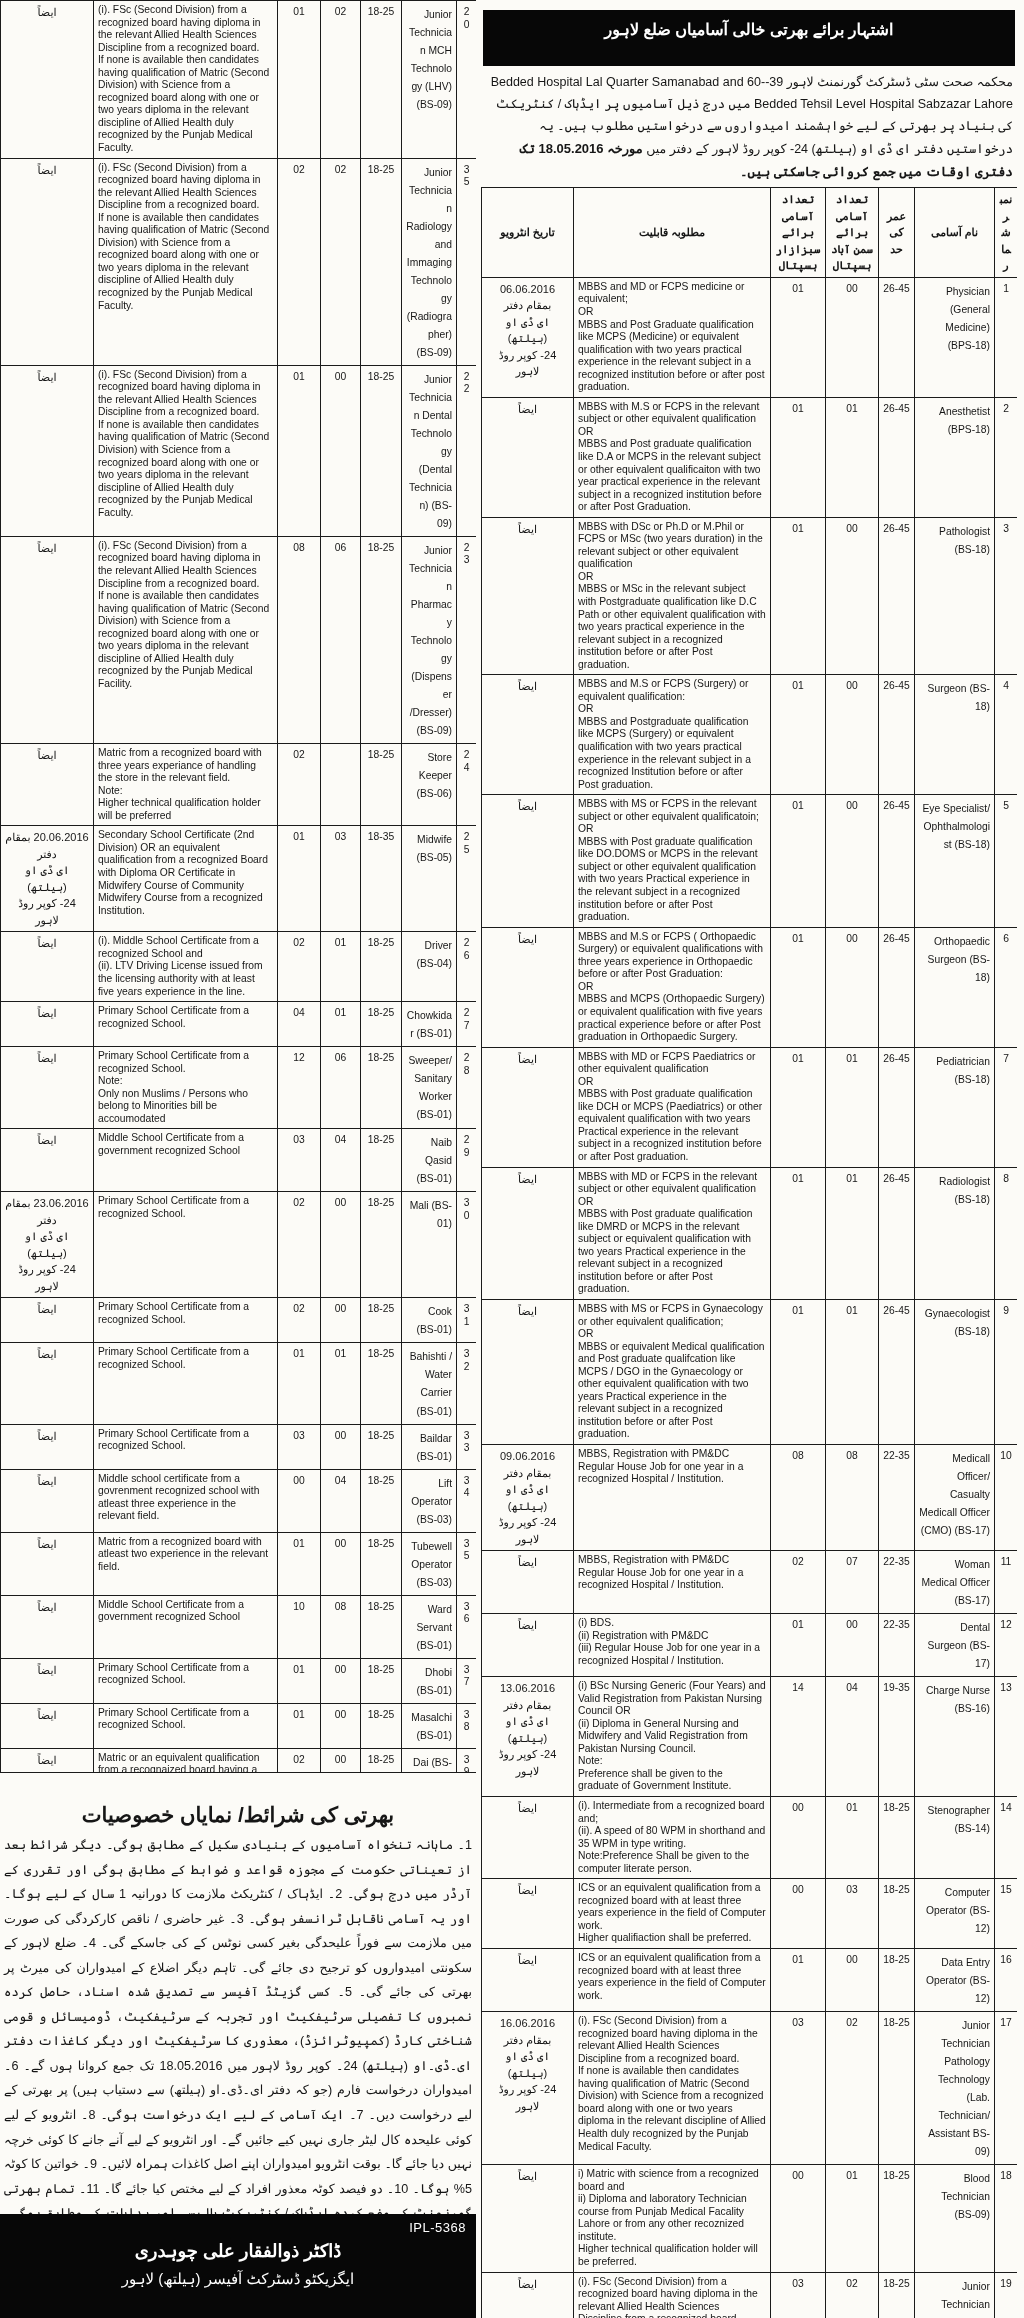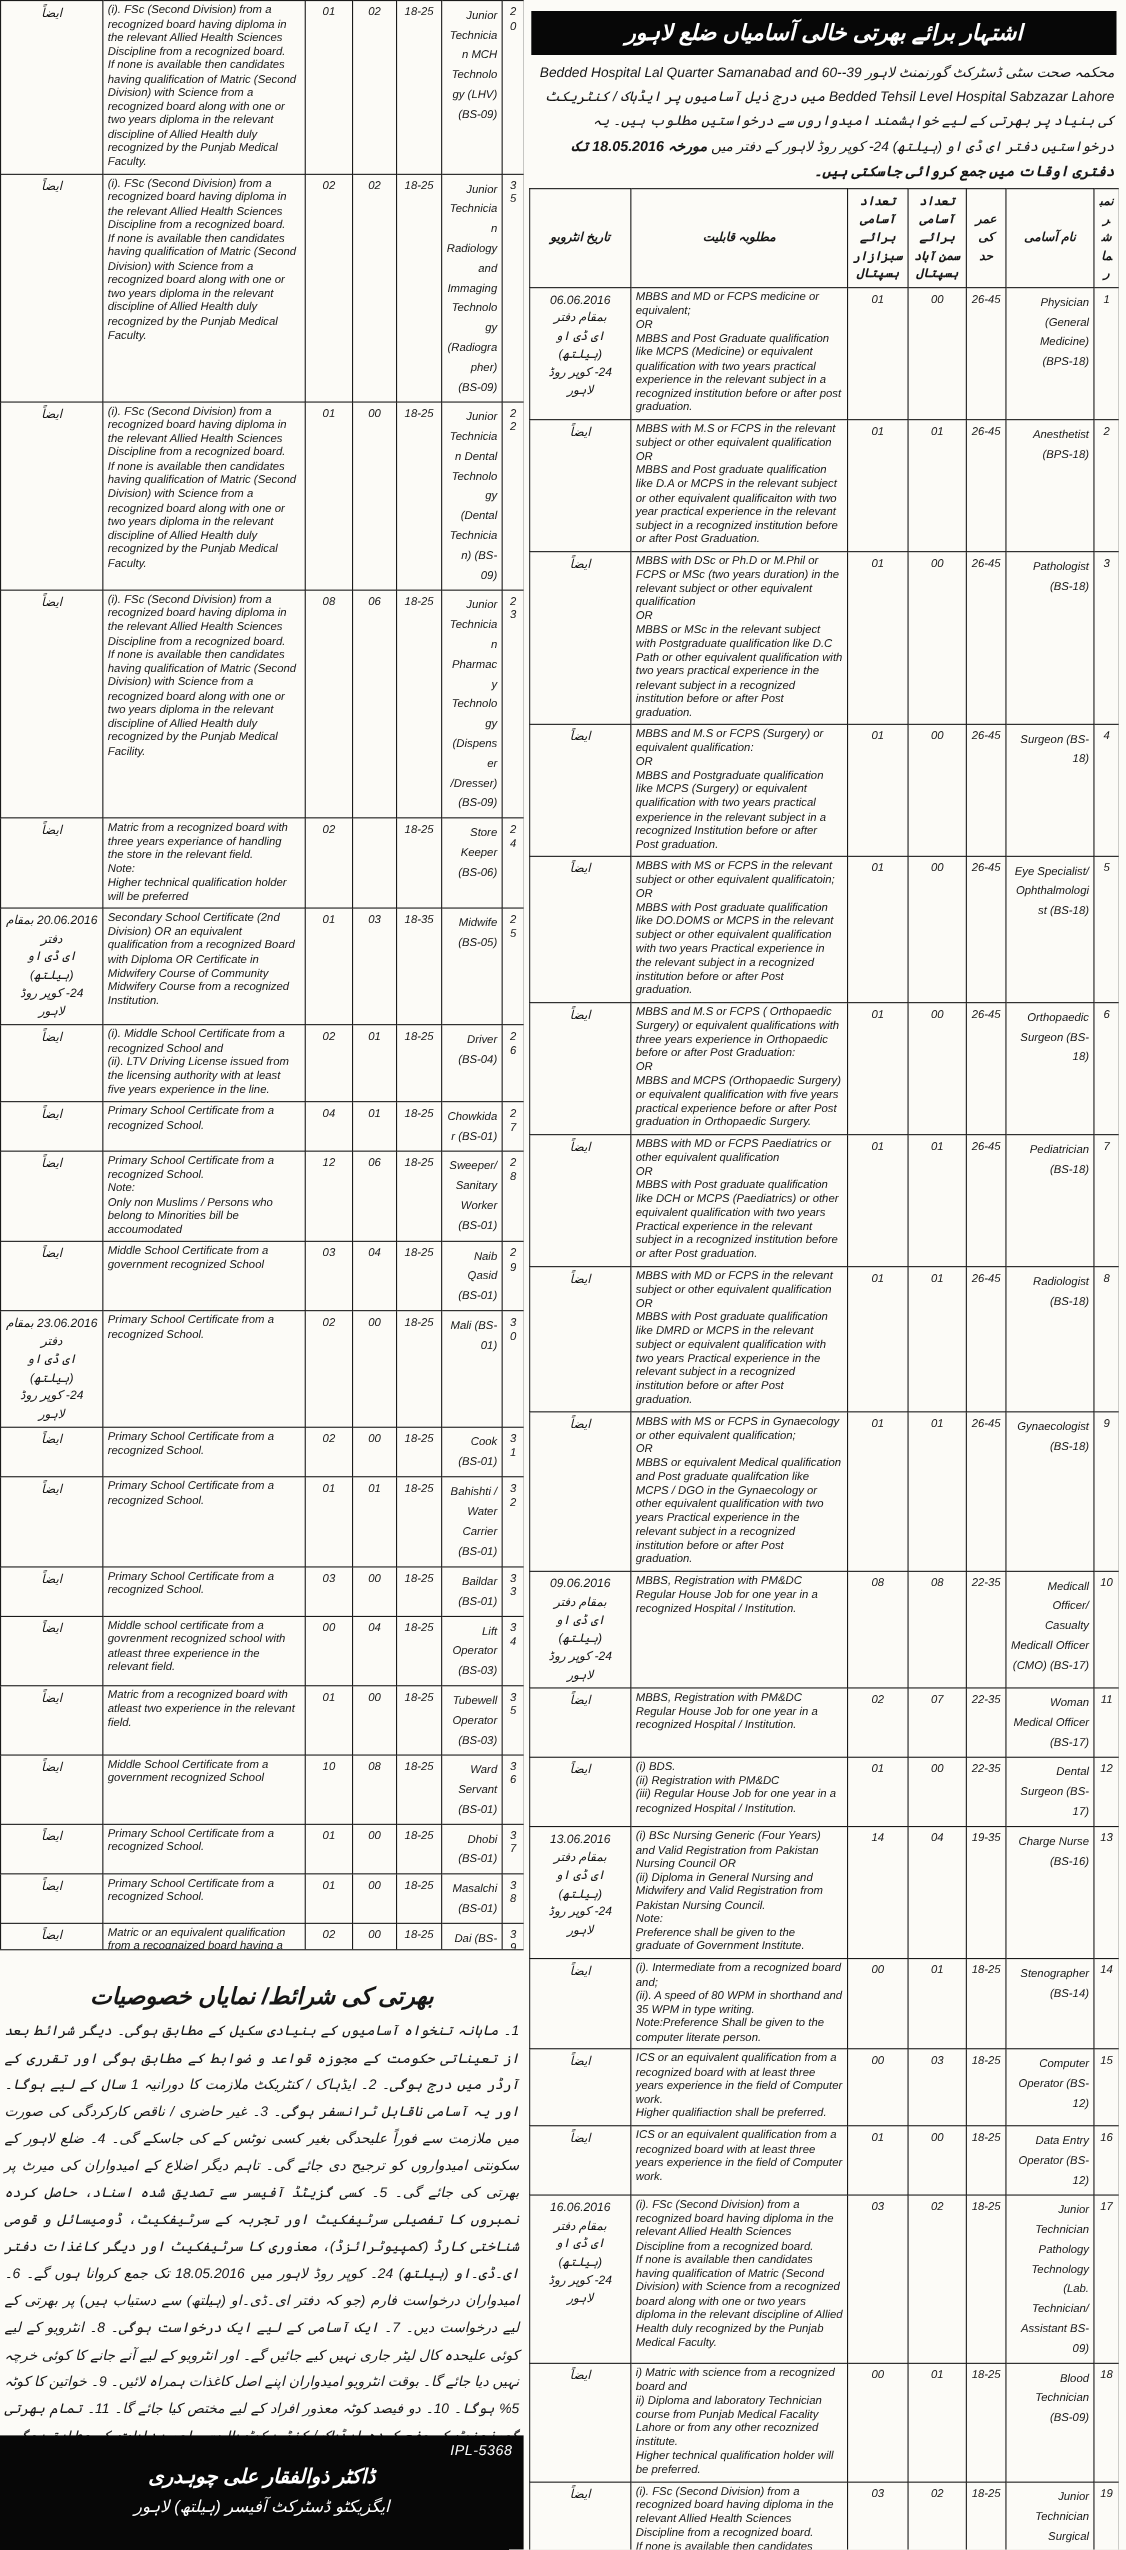--- a/index.html
+++ b/index.html
@@ -1,40 +1,39 @@
 <!DOCTYPE html>
 <html><head>
 <meta charset="utf-8">
 <style>
   html,body{margin:0;padding:0;background:#e8e6e0;}
   .sheet{
     position:relative;width:1024px;height:2318px;margin:0 auto;
     background:#fcfbf7;color:#161616;overflow:hidden;
     font-family:"Liberation Sans",sans-serif;
-    font-style:italic;
   }
   
   table{border-collapse:collapse;table-layout:fixed;width:100%;}
   td,th{border:1.6px solid #1b1b1b;vertical-align:top;padding:3px 4px;
         font-size:10.3px;line-height:1.22;word-wrap:break-word;}
   th{font-weight:bold;vertical-align:middle;}
   .qual{white-space:pre-line;text-align:left;}
   .num{text-align:center;padding-top:5px;}
   .age{text-align:center;padding-top:5px;white-space:nowrap;margin-top:20px;}
   .post{text-align:right;line-height:1.75;padding-top:5px;}
   .sr{text-align:center;padding-top:5px;}
   .urdu{direction:rtl;text-align:center;white-space:pre-line;font-size:11px;line-height:1.5;}
   
   .left-col{position:absolute;left:0;top:0;width:476px;}
   .right-col{position:absolute;left:481px;top:0;width:536px;}
   .left-table-wrap{width:476px;max-height:1772px;overflow:hidden;border-bottom:1.6px solid #1b1b1b;}
   .right-table-wrap{width:536px;max-height:2200px;overflow:hidden;}
   
-  .banner{margin:10px 2px 4px 2px;background:#070707;color:#fff;height:40px;
-          line-height:40px;text-align:center;font-size:20px;font-weight:bold;direction:rtl;}
+  .banner{margin:10px 2px 4px 2px;background:#070707;color:#fff;height:56px;
+          line-height:40px;text-align:center;font-size:16px;font-weight:bold;direction:rtl;}
   .intro{direction:rtl;text-align:right;font-size:12.5px;line-height:1.75;padding:2px 4px 4px 4px;}
   .intro b{font-size:13px;}
   
   .conditions{position:absolute;left:0;top:1778px;width:476px;}
   .cond-heading{direction:rtl;text-align:center;font-size:21px;font-weight:bold;padding:4px 0 6px 0;margin-top:21px;}
   .cond-body{direction:rtl;text-align:justify;font-size:12.6px;line-height:1.95;padding:0 4px;}
   
   .sig-box{position:absolute;left:0;top:2214px;width:476px;height:104px;background:#070707;color:#fff;}
   .ipl{position:absolute;right:10px;top:6px;font-size:13px;letter-spacing:.5px;margin-left:13px;}
   .sig-name{direction:rtl;text-align:center;font-size:18px;font-weight:bold;margin-top:26px;}

